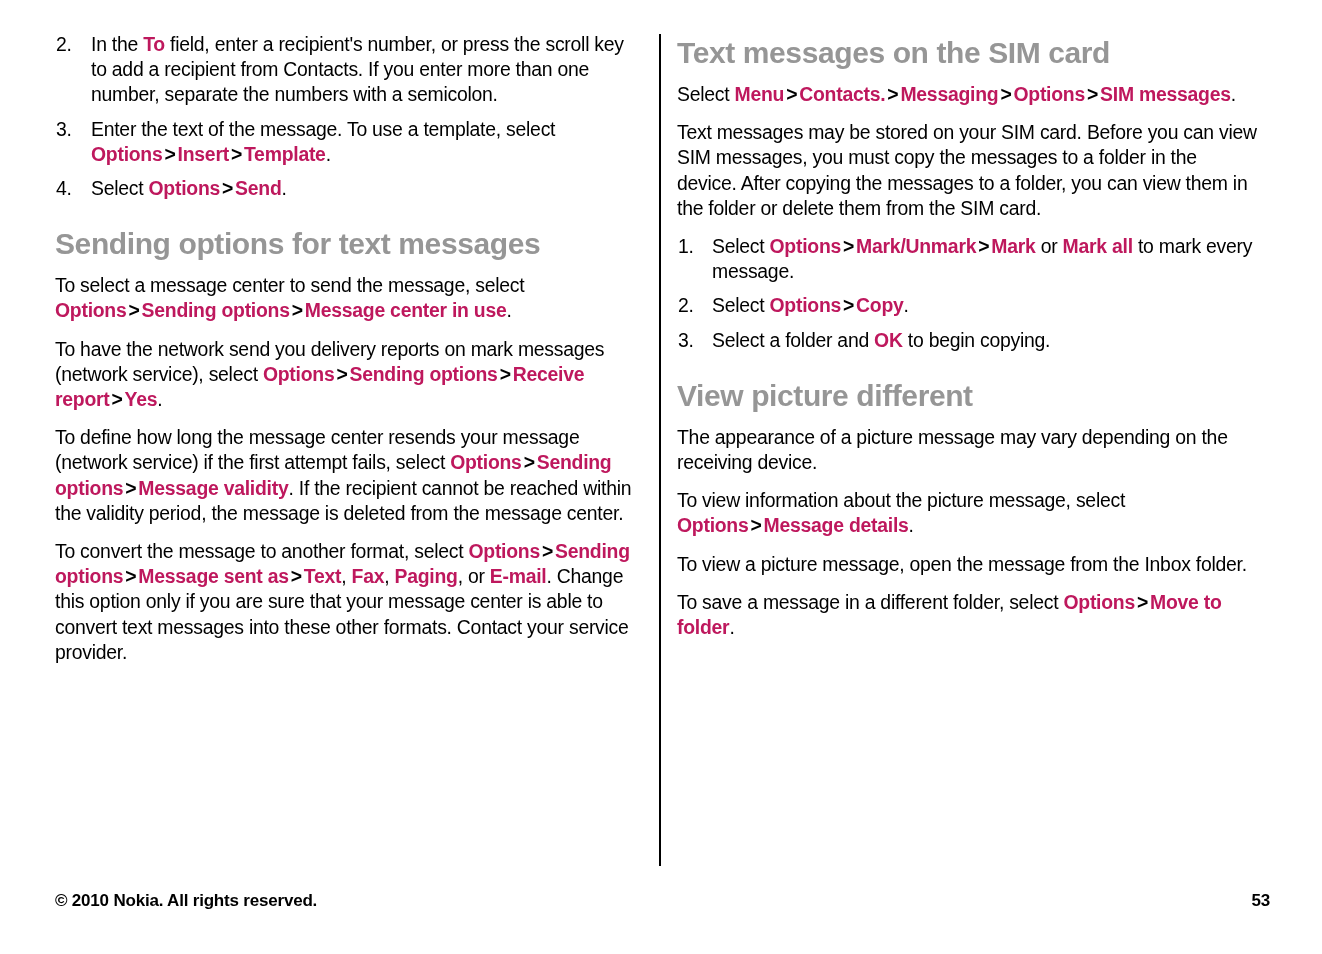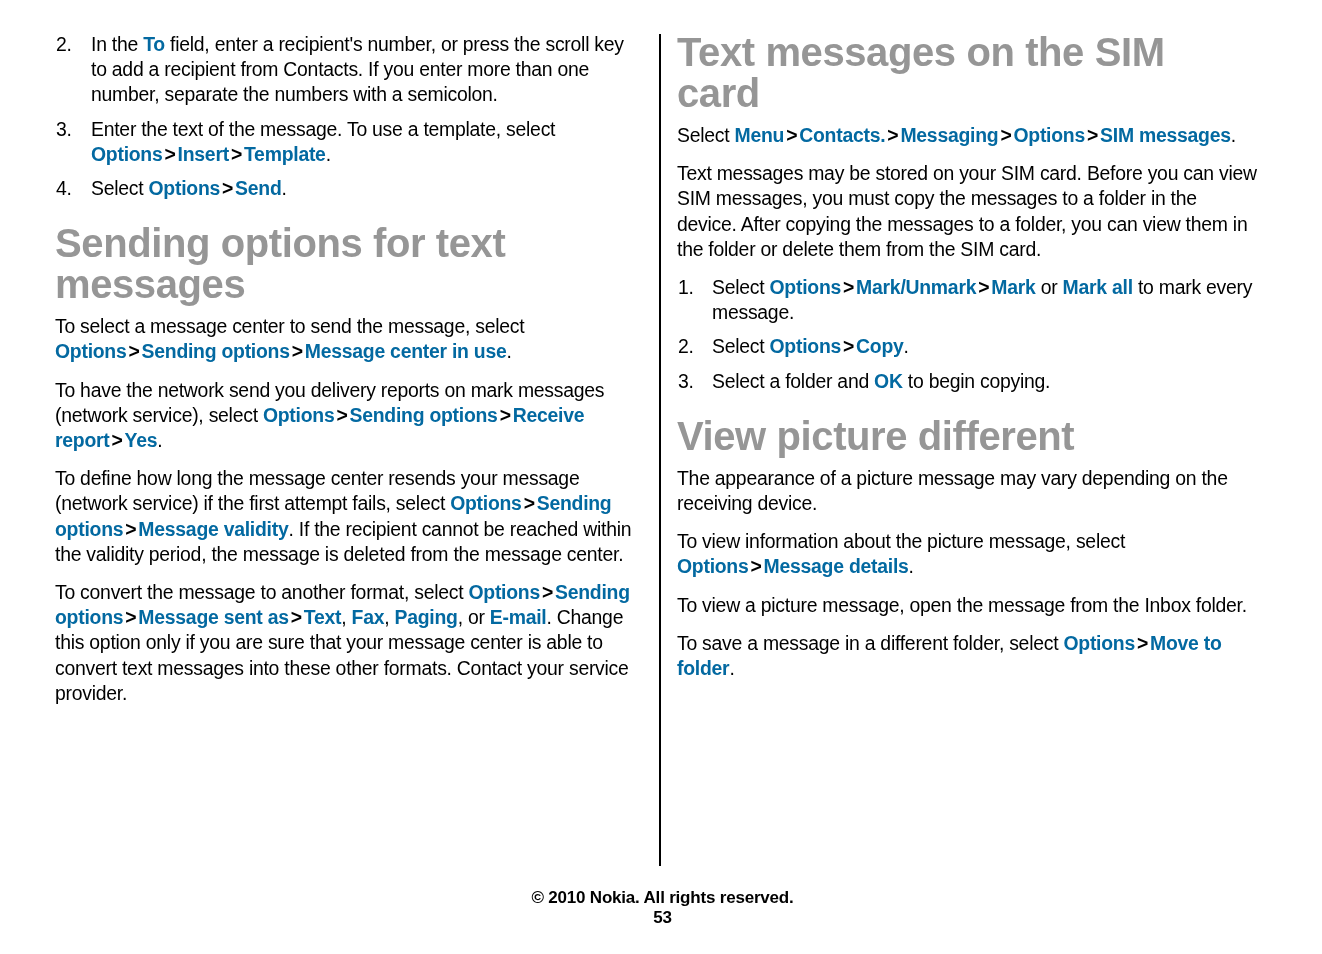--- a/index.html
+++ b/index.html
@@ -34,21 +34,21 @@
     position: absolute;
     left: 659px;
     top: 34px;
     width: 2px;
     height: 832px;
     background: #000000;
   }
 
   h2.section-title {
     color: #969696;
-    font-size: 40px;
+    font-size: 30px;
     line-height: 41px;
     font-weight: bold;
     margin: 22px 0 9px 0;
     letter-spacing: -0.4px;
   }
   h2.section-title.first { margin-top: 0; }
 
   p.para {
     margin: 0 0 13px 0;
   }
@@ -68,42 +68,41 @@
   ol.steps li .num {
     position: absolute;
     left: 1px;
     top: 0;
     width: 30px;
     text-align: left;
   }
   .col-right ol.steps li { padding-left: 35px; }
 
   .lnk {
-    color: #0369a1;
+    color: #be185d;
     font-weight: bold;
   }
   .sep {
     color: #000000;
     font-weight: bold;
     padding: 0 2px;
   }
 
   .footer {
     position: absolute;
     left: 55px;
     right: 52px;
     top: 888px;
     height: 26px;
     font-size: 17px;
     font-weight: bold;
     letter-spacing: -0.2px;
     display: flex;
     justify-content: space-between;
     align-items: center;
-    flex-direction: column;
   }
 </style>
 </head>
 <body>
 
 <div class="page">
 
   <div class="divider"></div>
 
   <div class="col col-left">

